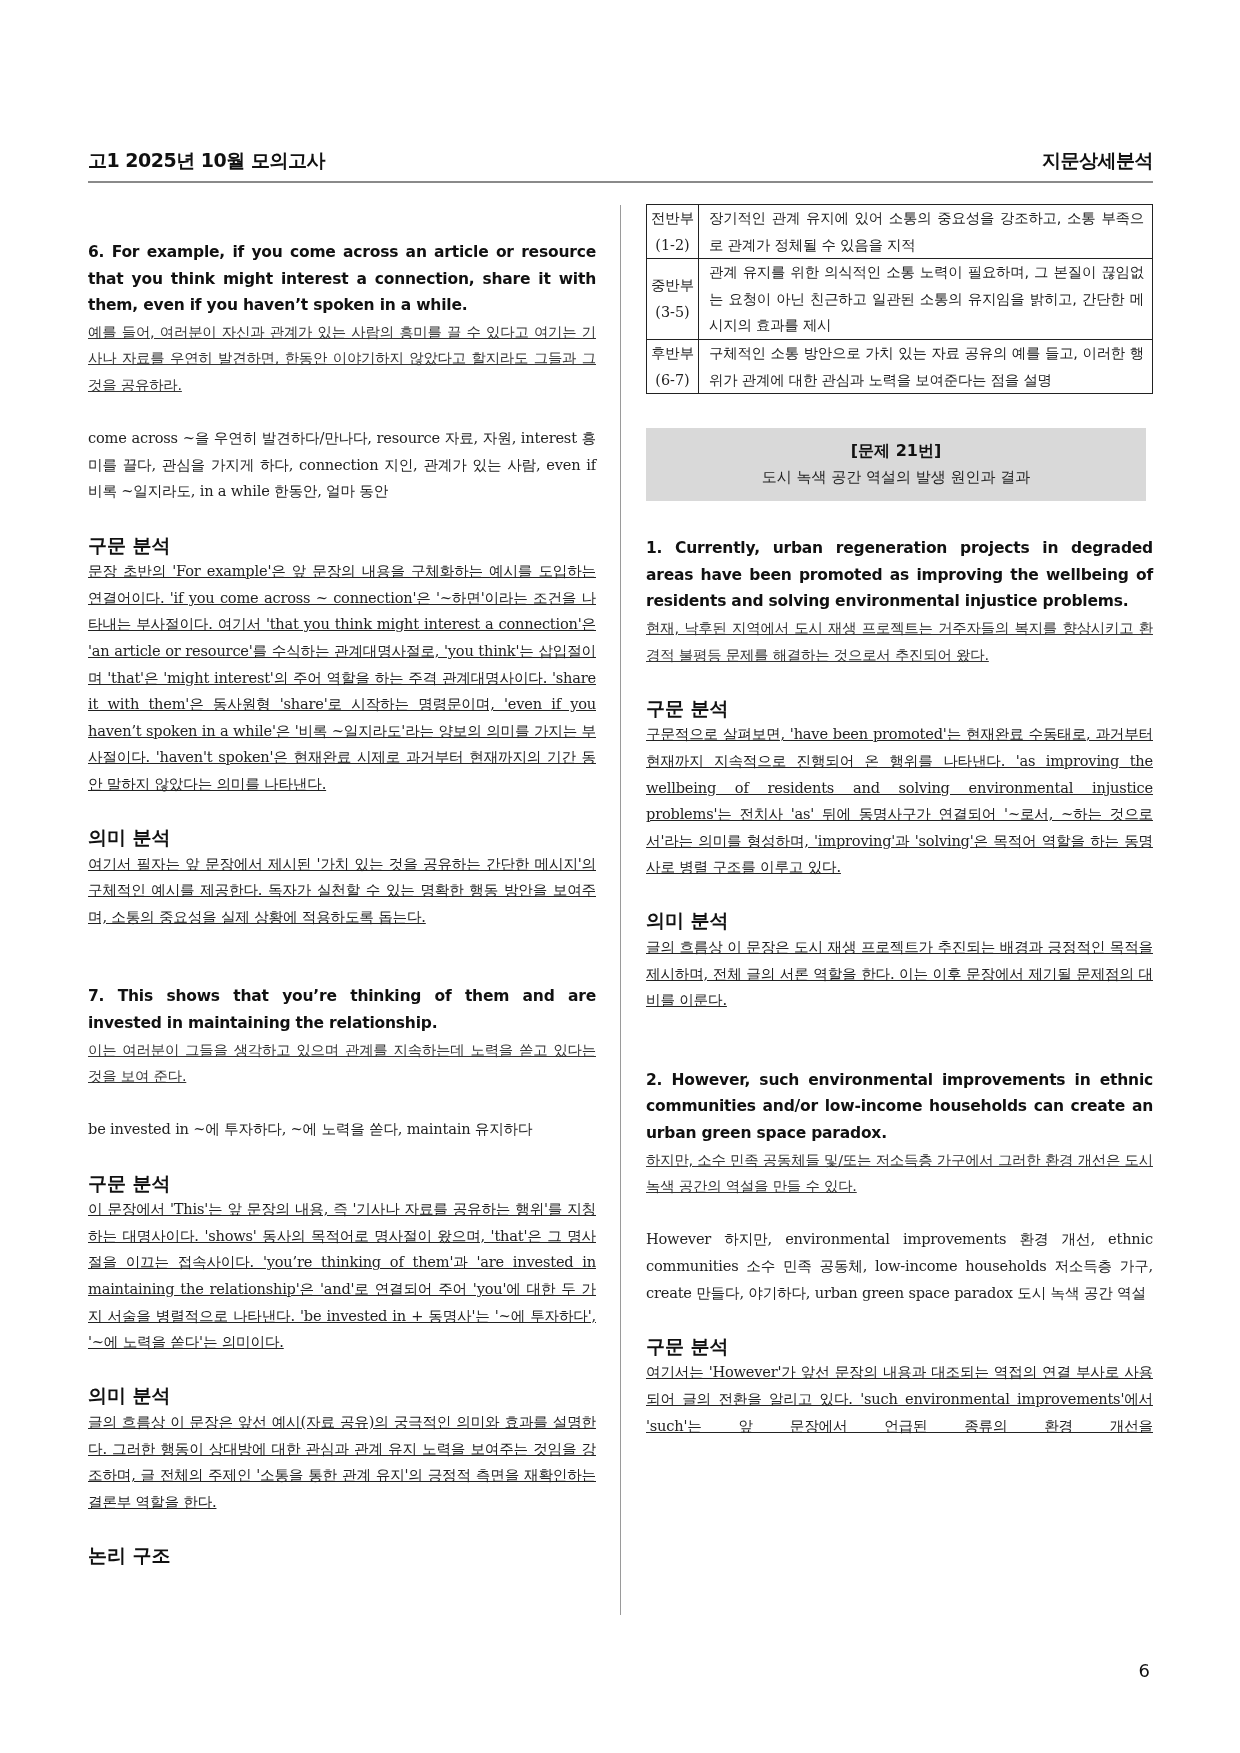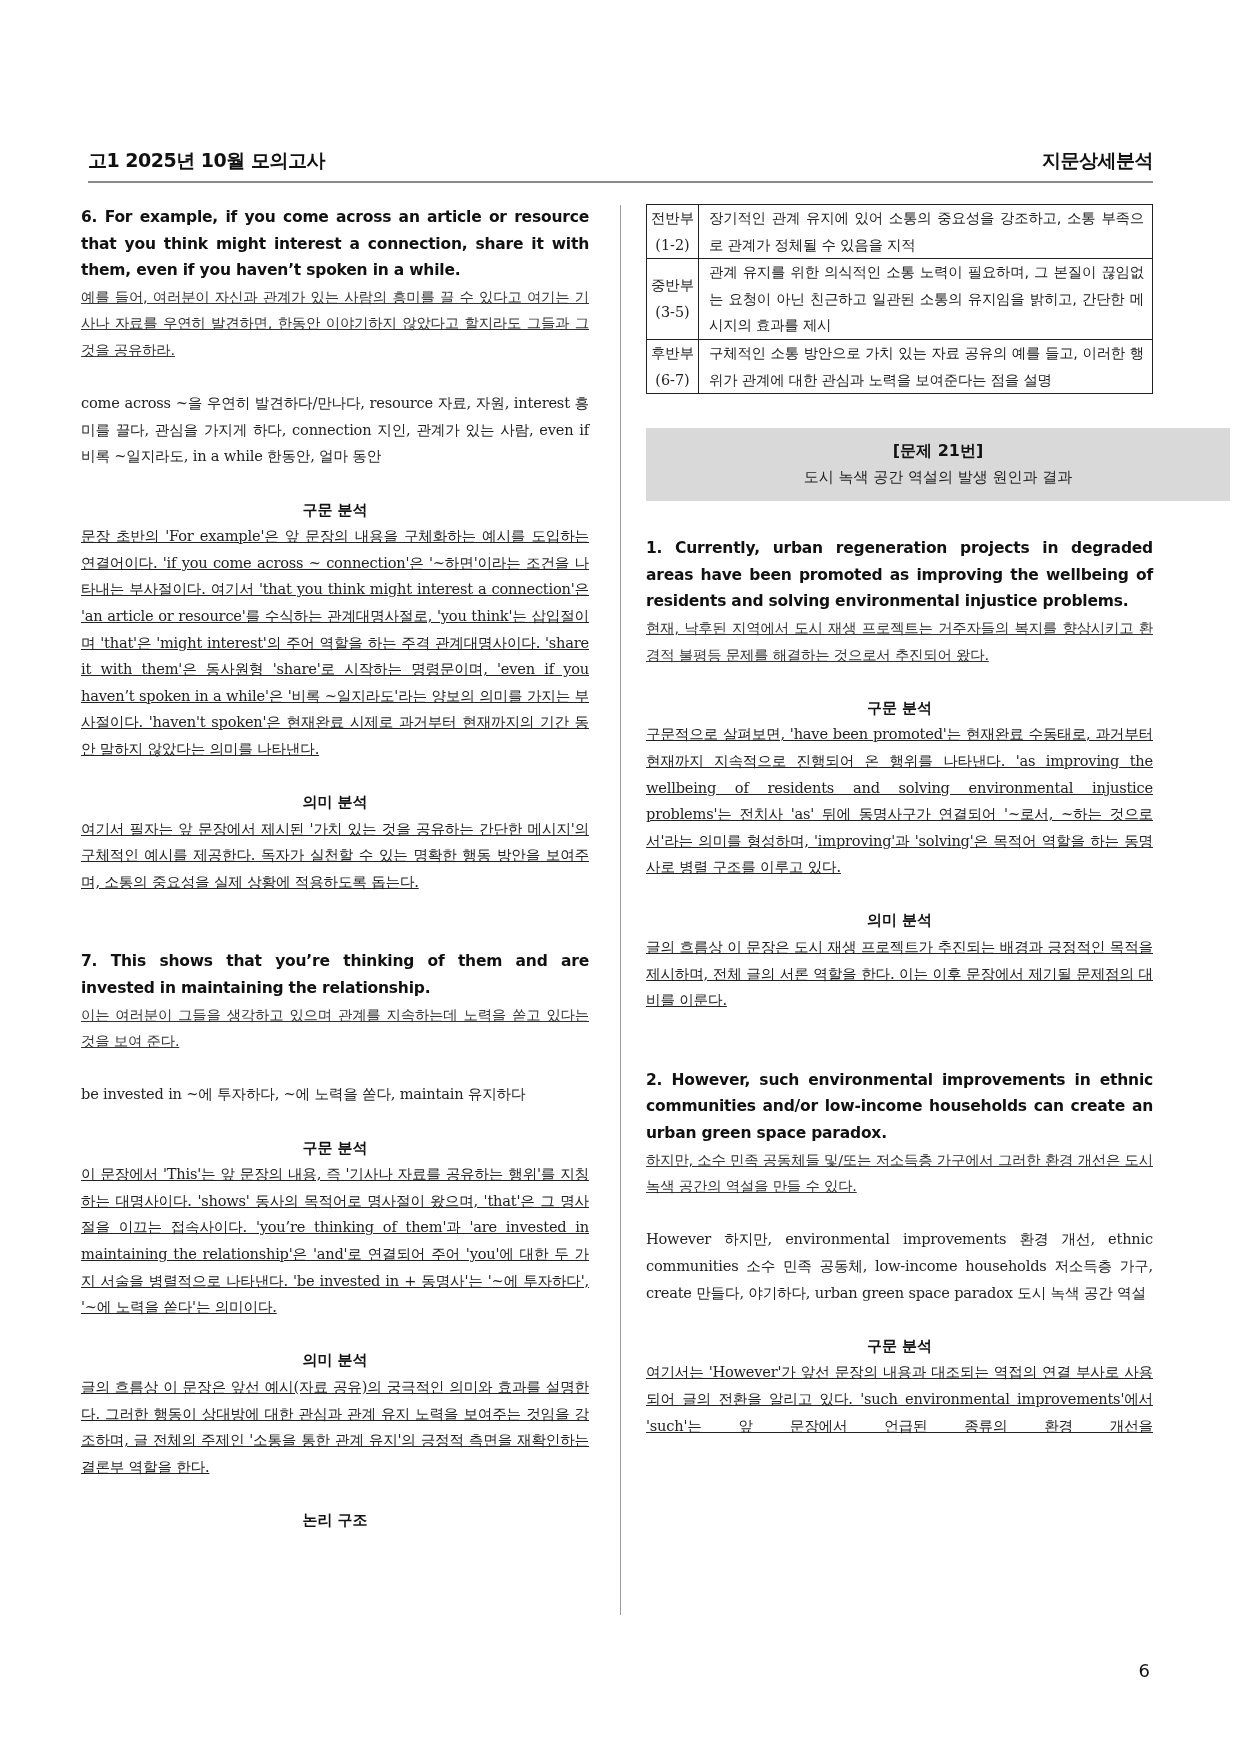--- a/index.html
+++ b/index.html
@@ -9,49 +9,49 @@
     .header {
       position: absolute; left: 88px; top: 140px; width: 1065px; height: 34px;
       display: flex; justify-content: space-between; align-items: flex-end;
       font-family: "DejaVu Sans", sans-serif; font-weight: bold; font-size: 19px; letter-spacing: -0.5px;
     }
     .header-rule { position: absolute; left: 88px; top: 181px; width: 1065px; height: 2px; background: #8a8a8a; }
 
     .col-divider { position: absolute; left: 620px; top: 205px; width: 1px; height: 1410px; background: #9a9a9a; }
 
     .col { position: absolute; top: 204px; }
-    .col-left { left: 81px; width: 508px; }
+    .col-left { left: 88px; width: 508px; margin-top: 35px; }
     .col-right { left: 646px; width: 507px; }
 
     .sent-en {
       font-family: "DejaVu Sans", sans-serif; font-weight: bold; font-size: 15.5px;
       line-height: 26.6px; text-align: justify; text-align-last: left; letter-spacing: -0.2px;
     }
     .sent-ko, .body-text {
       font-family: "DejaVu Serif", serif; font-size: 14.6px; line-height: 26.6px;
       text-align: justify; color: #222; letter-spacing: -0.2px; text-decoration: underline;
     }
     .sent-ko { font-family: "DejaVu Sans", sans-serif; color: #333; font-size: 14.4px; }
     .vocab { margin-top: 26.6px; font-family: "DejaVu Serif", serif; font-size: 14.6px; line-height: 26.6px; text-align: justify; color: #222; letter-spacing: -0.2px; }
     .sec-title {
       margin-top: 26.6px; font-family: "DejaVu Sans", sans-serif; font-weight: bold;
-      font-size: 15px; line-height: 26.6px; text-align: center;
+      font-size: 19px; line-height: 26.6px;
     }
     .big-gap { height: 53px; }
 
     table.logic {
       width: 507px; border-collapse: collapse; margin-top: 0;
       font-family: "DejaVu Sans", sans-serif; font-size: 14.4px; color: #222;
     }
     table.logic td { border: 1.4px solid #222; line-height: 26.6px; vertical-align: middle; }
     table.logic td.part { width: 52px; text-align: center; padding: 0 2px; font-family: "DejaVu Serif", serif; }
     table.logic td.desc { padding: 0 8px 0 10px; text-align: justify; letter-spacing: -0.2px; }
 
     .problem-box {
-      margin-top: 34px; width: 584px; margin-left: 0; background: #d9d9d9;
+      margin-top: 34px; width: 500px; margin-left: 0; background: #d9d9d9;
       padding: 10px 0 11px; text-align: center; font-family: "DejaVu Sans", sans-serif;
     }
     .problem-box .pnum { font-weight: bold; font-size: 16px; line-height: 26px; }
     .problem-box .ptitle { font-size: 15px; line-height: 26px; color: #222; }
 
     .page-number {
       position: absolute; left: 1120px; top: 1660px; width: 30px; text-align: right;
       font-family: "DejaVu Sans", sans-serif; font-size: 18px; color: #111;
     }
   </style>

